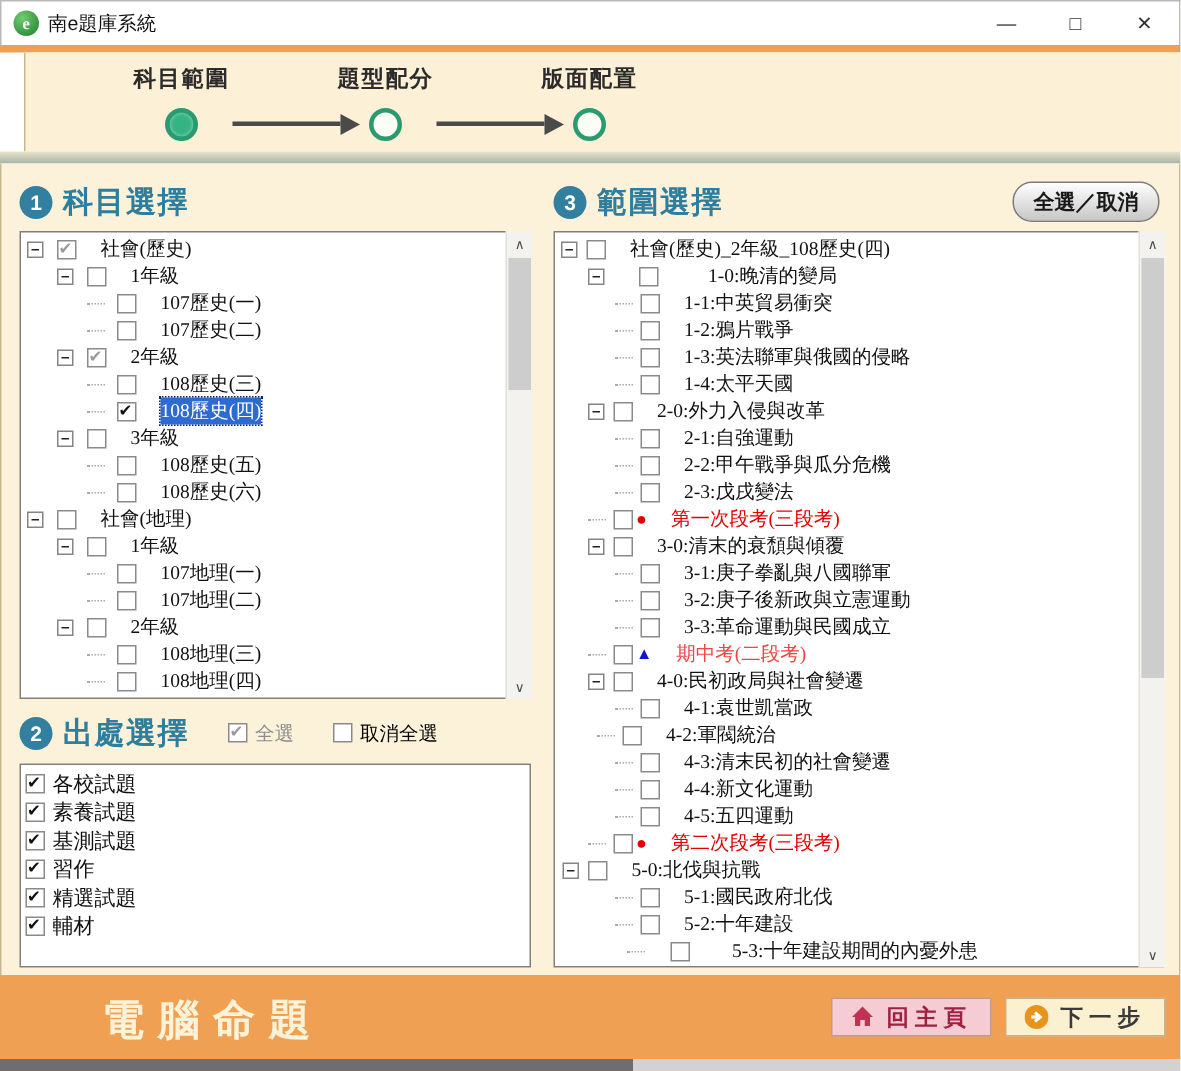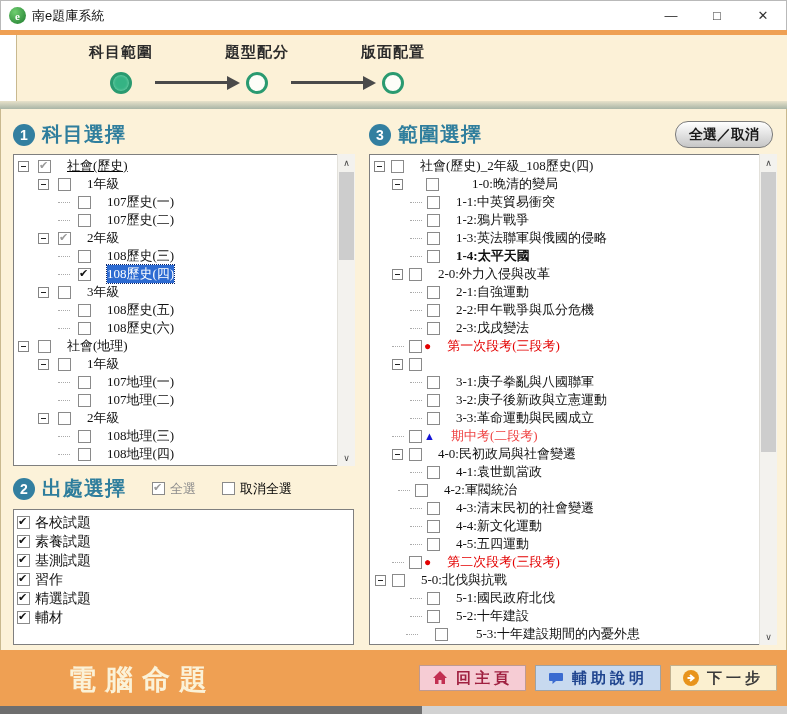--- a/index.html
+++ b/index.html
@@ -116,21 +116,21 @@
   <div class="divider-strip"></div>
 
   <div class="main">
 
     <div class="sec-header" style="left:12px;top:12px;">
       <span class="num-circle">1</span>
       <span class="sec-title">科目選擇</span>
     </div>
 
     <div class="box tree" style="left:12px;top:45px;width:341px;height:312px;padding-right:17px;">
-        <div class="tree-row" style="padding-left: 4px; text-decoration: underline;">
+        <div class="tree-row" style="padding-left: 4px;">
           <span class="slot">
             <span class="expander"></span>
           </span>
           <span class="cb gray"></span>
           <span class="lbl">社會(歷史)</span>
         </div>
         <div class="tree-row" style="padding-left: 24px;">
           <span class="slot">
             <span class="expander"></span>
           </span>
@@ -329,21 +329,21 @@
           <span class="cb unchecked"></span>
           <span class="lbl lbl-sm">1-2:鴉片戰爭</span>
         </div>
         <div class="tree-row" style="padding-left: 40px;">
           <span class="slot slot-sm">
             <span class="dots"></span>
           </span>
           <span class="cb unchecked"></span>
           <span class="lbl lbl-sm">1-3:英法聯軍與俄國的侵略</span>
         </div>
-        <div class="tree-row" style="padding-left: 40px; font-weight: bold;">
+        <div class="tree-row" style="padding-left: 40px;">
           <span class="slot slot-sm">
             <span class="dots"></span>
           </span>
           <span class="cb unchecked"></span>
           <span class="lbl lbl-sm">1-4:太平天國</span>
         </div>
         <div class="tree-row" style="padding-left: 22px;">
           <span class="slot slot-sm">
             <span class="expander"></span>
           </span>
@@ -377,20 +377,21 @@
           </span>
           <span class="cb unchecked"></span>
           <span class="marker red-dot">●</span>
           <span class="lbl lbl-sm c-red">第一次段考(三段考)</span>
         </div>
         <div class="tree-row" style="padding-left: 22px;">
           <span class="slot slot-sm">
             <span class="expander"></span>
           </span>
           <span class="cb unchecked"></span>
+          <span class="lbl lbl-sm">3-0:清末的衰頹與傾覆</span>
         </div>
         <div class="tree-row" style="padding-left: 40px;">
           <span class="slot slot-sm">
             <span class="dots"></span>
           </span>
           <span class="cb unchecked"></span>
           <span class="lbl lbl-sm">3-1:庚子拳亂與八國聯軍</span>
         </div>
         <div class="tree-row" style="padding-left: 40px;">
           <span class="slot slot-sm">
@@ -478,21 +479,21 @@
           <span class="cb unchecked"></span>
           <span class="lbl lbl-sm">5-1:國民政府北伐</span>
         </div>
         <div class="tree-row" style="padding-left: 40px;">
           <span class="slot slot-sm">
             <span class="dots"></span>
           </span>
           <span class="cb unchecked"></span>
           <span class="lbl lbl-sm">5-2:十年建設</span>
         </div>
-        <div class="tree-row" style="padding-left: 36px; gap: 12px;">
+        <div class="tree-row" style="padding-left: 48px; gap: 12px;">
           <span class="slot slot-sm">
             <span class="dots"></span>
           </span>
           <span class="cb unchecked"></span>
           <span class="lbl lbl-sm">5-3:十年建設期間的內憂外患</span>
         </div>
       </div>
     <div class="scroll" style="position:absolute;left:758px;top:45px;width:17px;height:491px;">
       <div class="sarrow up">∧</div>
       <div class="thumb" style="top:18px;height:280px;"></div>
@@ -505,28 +506,20 @@
     <div class="brand">電腦命題</div>
     <div class="fbtns">
         <div class="fbtn home">
           <span class="ic">
             <svg viewBox="0 0 16 16" width="16" height="16">
               <path d="M8 1 L15 8 h-2 v6 h-3.5 v-4 h-3 v4 H3 V8 H1 Z" fill="#c23052"></path>
             </svg>
           </span>
           <span class="fbtn-label">回主頁</span>
         </div>
-        <div class="fbtn help">
-          <span class="ic">
-            <svg viewBox="0 0 16 16" width="16" height="16">
-              <path d="M2 3 h12 a1 1 0 0 1 1 1 v6 a1 1 0 0 1 -1 1 H8 l-3.5 3 v-3 H2 a1 1 0 0 1 -1 -1 V4 a1 1 0 0 1 1 -1 z" fill="#3a6bd0"></path>
-            </svg>
-          </span>
-          <span class="fbtn-label">輔助說明</span>
-        </div>
         <div class="fbtn next">
           <span class="ic">
             <svg viewBox="0 0 16 16" width="16" height="16">
               <circle cx="8" cy="8" r="8" fill="#e8941c"></circle>
               <path d="M4.5 8 h5 M7 5 L10.5 8 L7 11" stroke="#fff" stroke-width="2" fill="none"></path>
             </svg>
           </span>
           <span class="fbtn-label">下一步</span>
         </div>
       </div>

